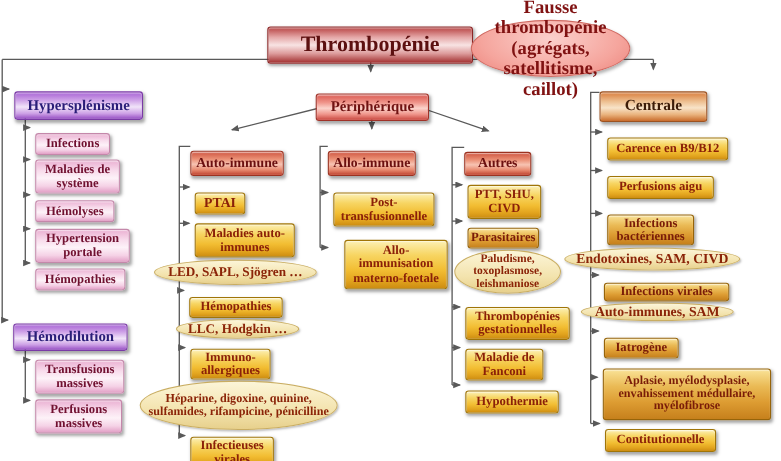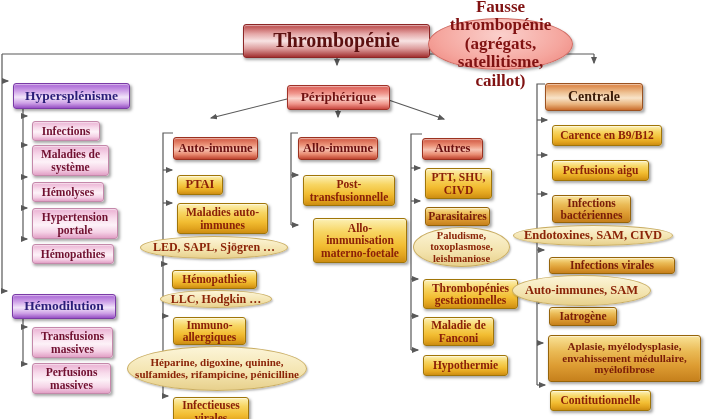--- a/index.html
+++ b/index.html
@@ -126,19 +126,19 @@
   <div class="node ellipse" style="left:413px;top:212px;width:97px;height:40px;font-size:10.5px;">Paludisme, toxoplasmose, leishmaniose</div>
   <div class="node gold" style="left:423px;top:264px;width:95px;height:30px;">Thrombopénies gestationnelles</div>
   <div class="node gold" style="left:423px;top:302px;width:71px;height:29px;">Maladie de Fanconi</div>
   <div class="node gold" style="left:423px;top:340px;width:85px;height:21px;">Hypothermie</div>
 
   <div class="node orange" style="left:545px;top:68px;width:98px;height:28px;">Centrale</div>
   <div class="node gold" style="left:552px;top:110px;width:110px;height:21px;">Carence en B9/B12</div>
   <div class="node gold" style="left:552px;top:145px;width:97px;height:21px;">Perfusions aigu</div>
   <div class="node amber" style="left:552px;top:180px;width:79px;height:28px;">Infections bactériennes</div>
   <div class="node ellipse" style="left:513px;top:210px;width:160px;height:21px;font-size:12.5px;">Endotoxines, SAM, CIVD</div>
-  <div class="node amber" style="left:549px;top:242px;width:126px;height:17px;">Infections virales</div>
-  <div class="node ellipse" style="left:512px;top:260px;width:139px;height:31px;font-size:12.5px;">Auto-immunes, SAM</div>
+  <div class="node amber" style="left:549px;top:242px;width:114px;height:17px;">Infections virales</div>
+  <div class="node ellipse" style="left:528px;top:260px;width:139px;height:17px;font-size:12.5px;">Auto-immunes, SAM</div>
   <div class="node amber" style="left:549px;top:292px;width:68px;height:19px;">Iatrogène</div>
   <div class="node amber" style="left:548px;top:320px;width:153px;height:47px;font-size:11px;">Aplasie, myélodysplasie, envahissement médullaire, myélofibrose</div>
   <div class="node gold" style="left:550px;top:375px;width:101px;height:21px;">Contitutionnelle</div>
 
 </div>
 
 </body></html>

